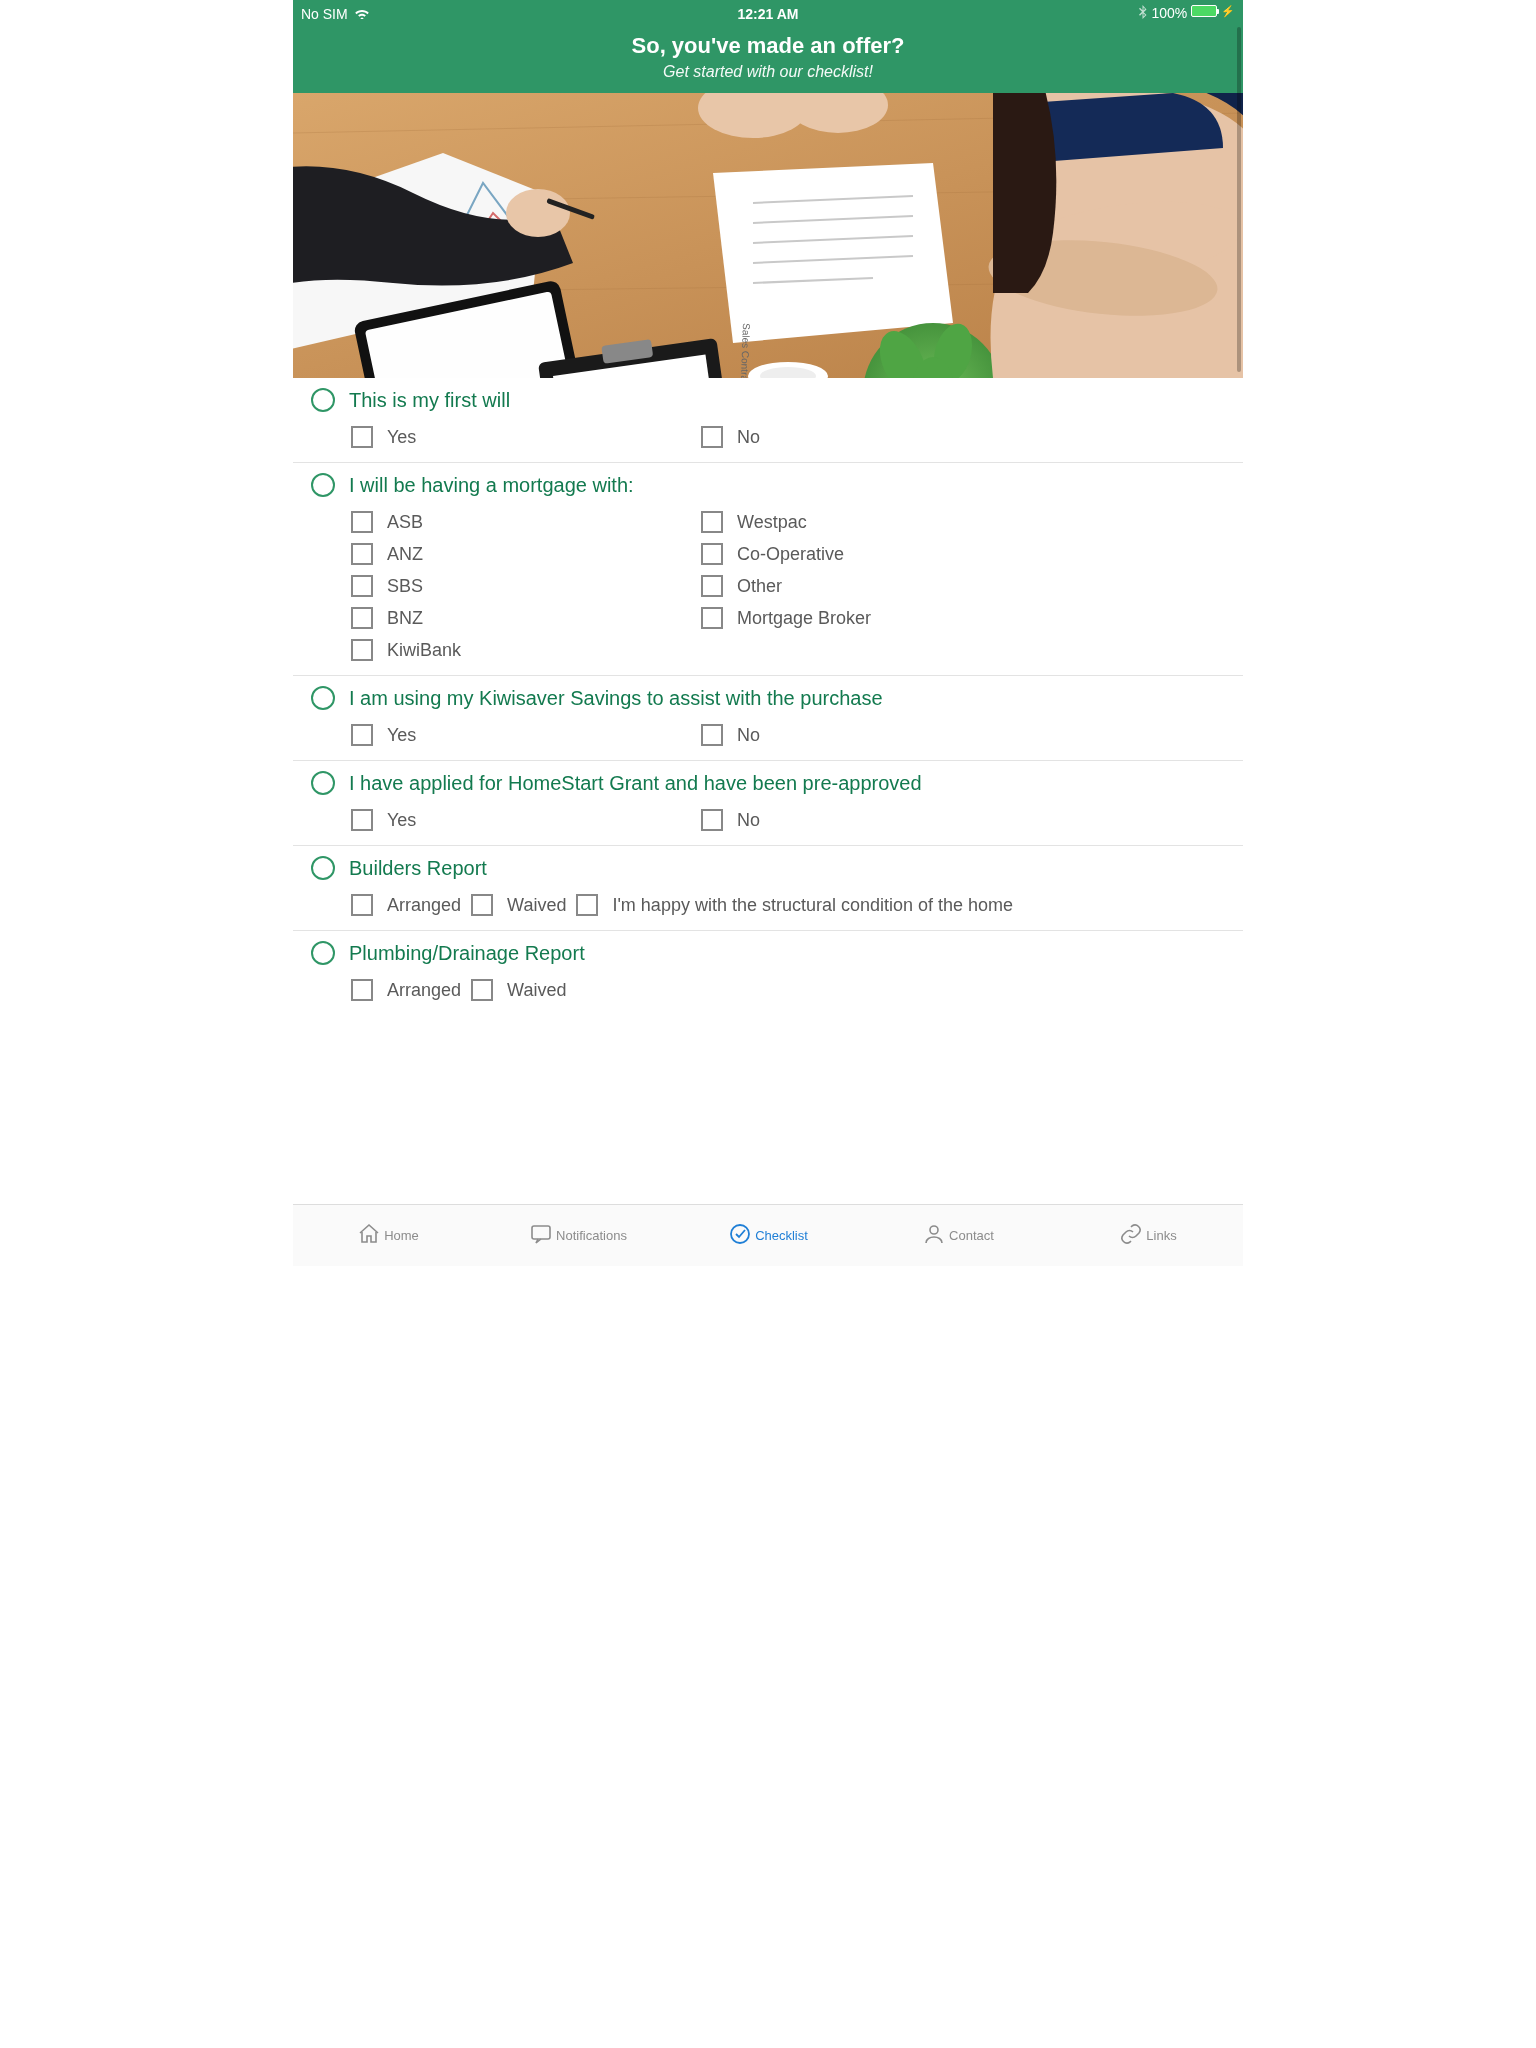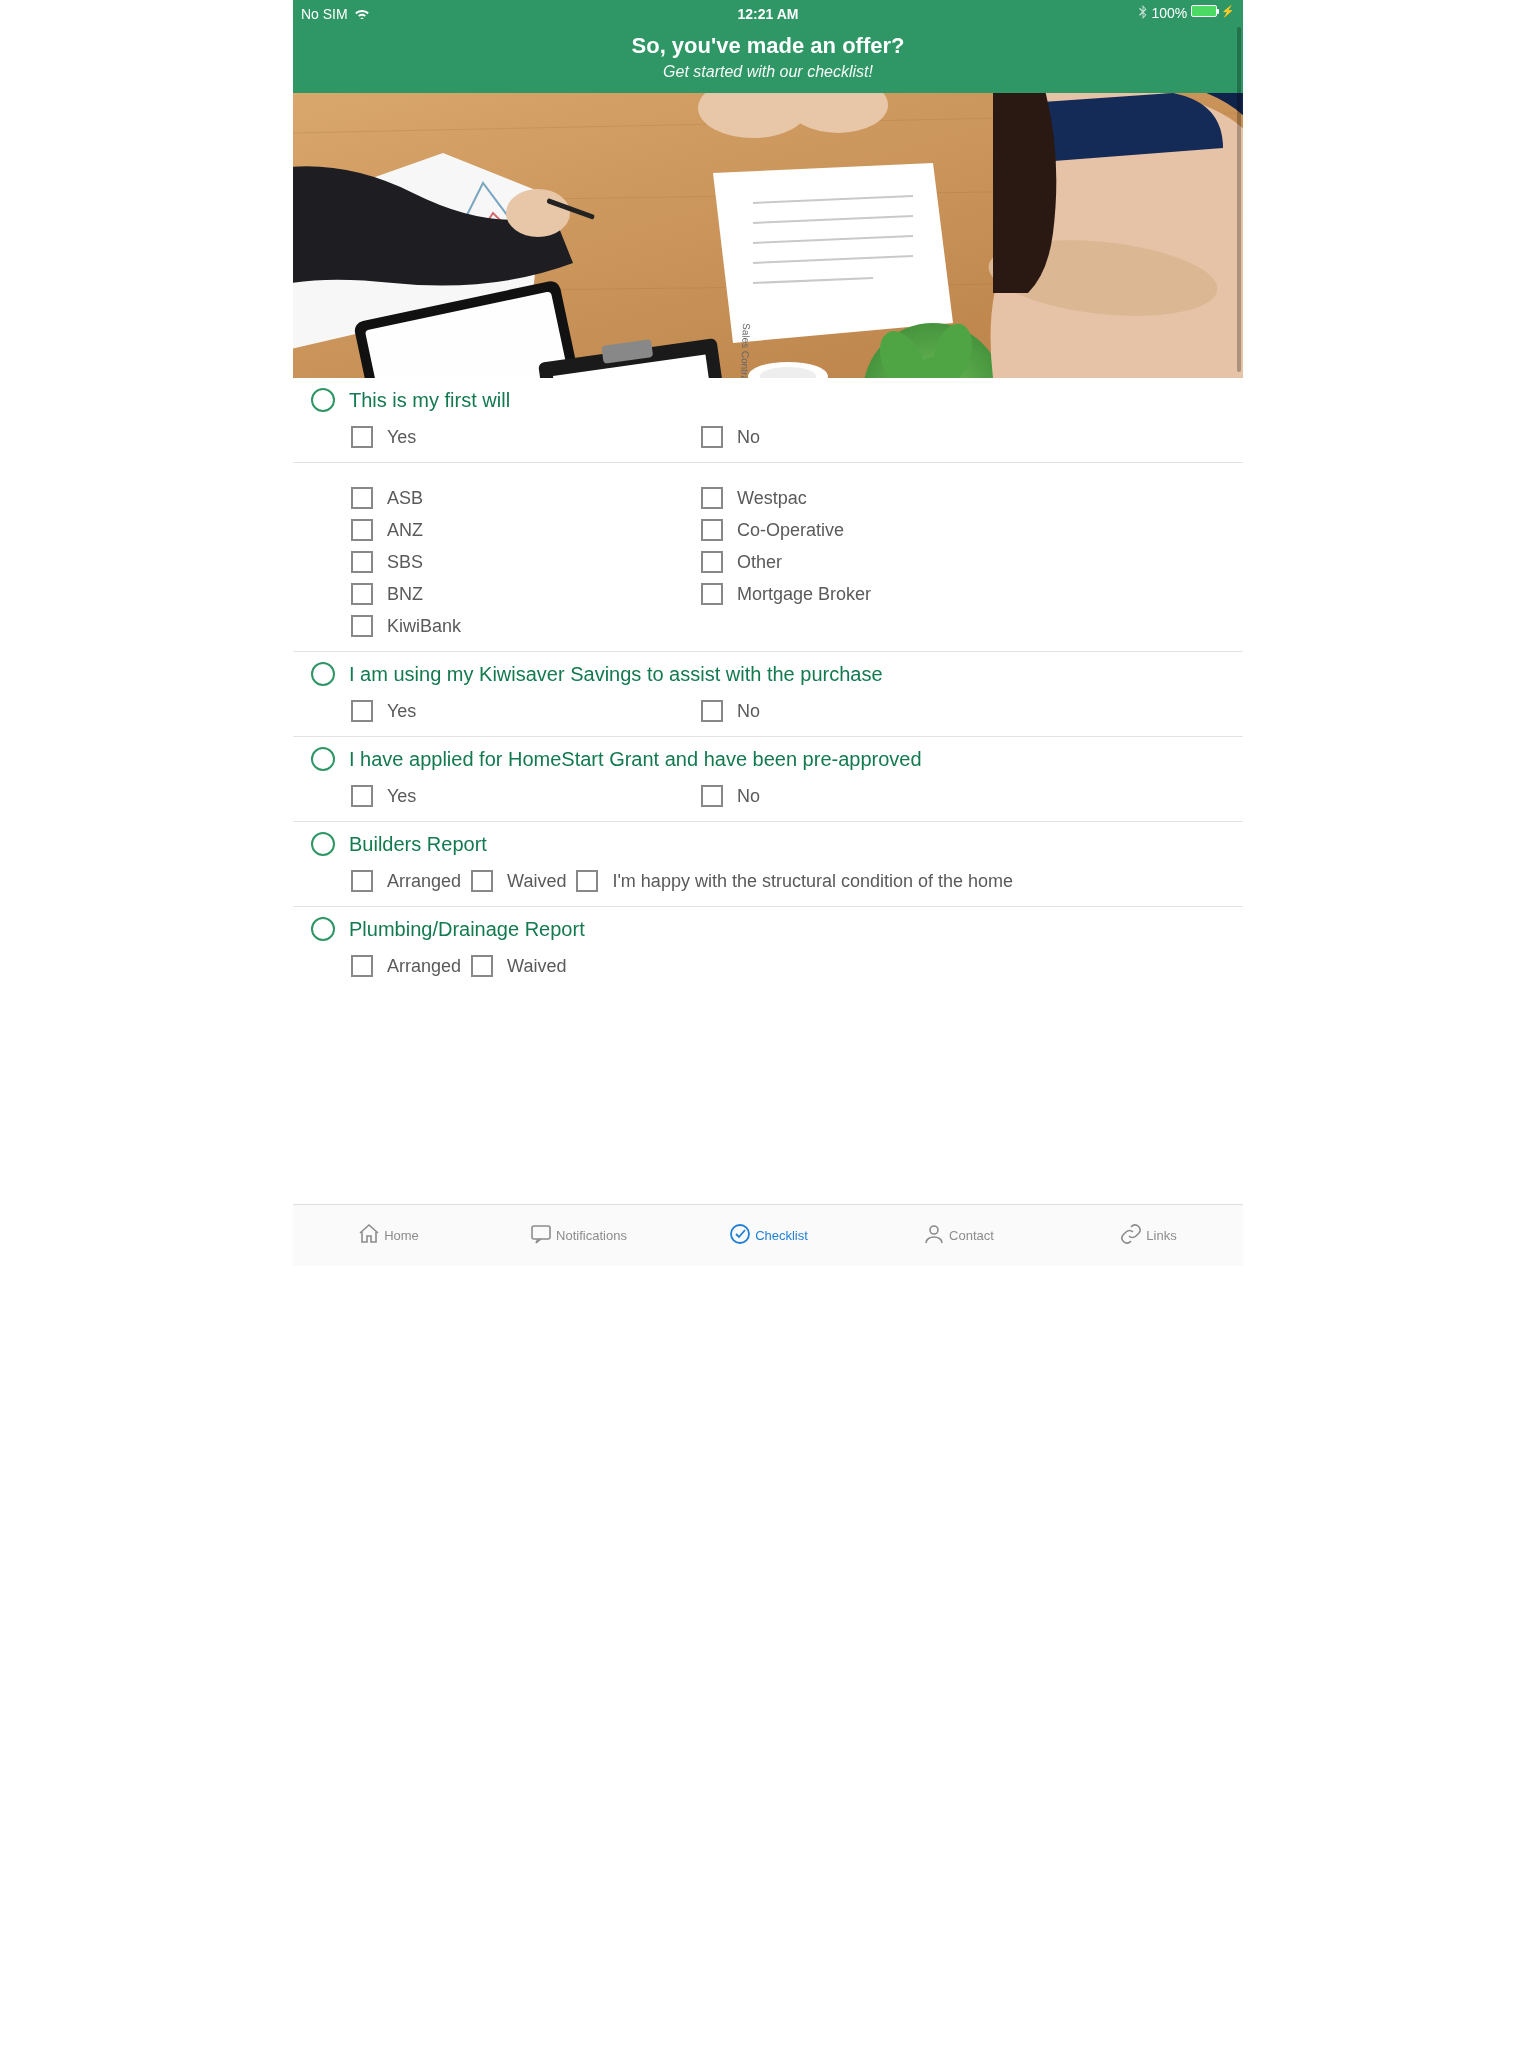--- a/index.html
+++ b/index.html
@@ -157,20 +157,24 @@
               <div class="chk"></div>
               <div class="opt-label">Yes</div>
             </div>
             <div class="opt">
               <div class="chk"></div>
               <div class="opt-label">No</div>
             </div>
           </div>
         </div>
         <div class="section">
+          <div class="section-head">
+            <div class="radio-circle"></div>
+            <div class="section-title">I will be having a mortgage with:</div>
+          </div>
           <div class="options two-col">
             <div class="opt">
               <div class="chk"></div>
               <div class="opt-label">ASB</div>
             </div>
             <div class="opt">
               <div class="chk"></div>
               <div class="opt-label">Westpac</div>
             </div>
             <div class="opt">

